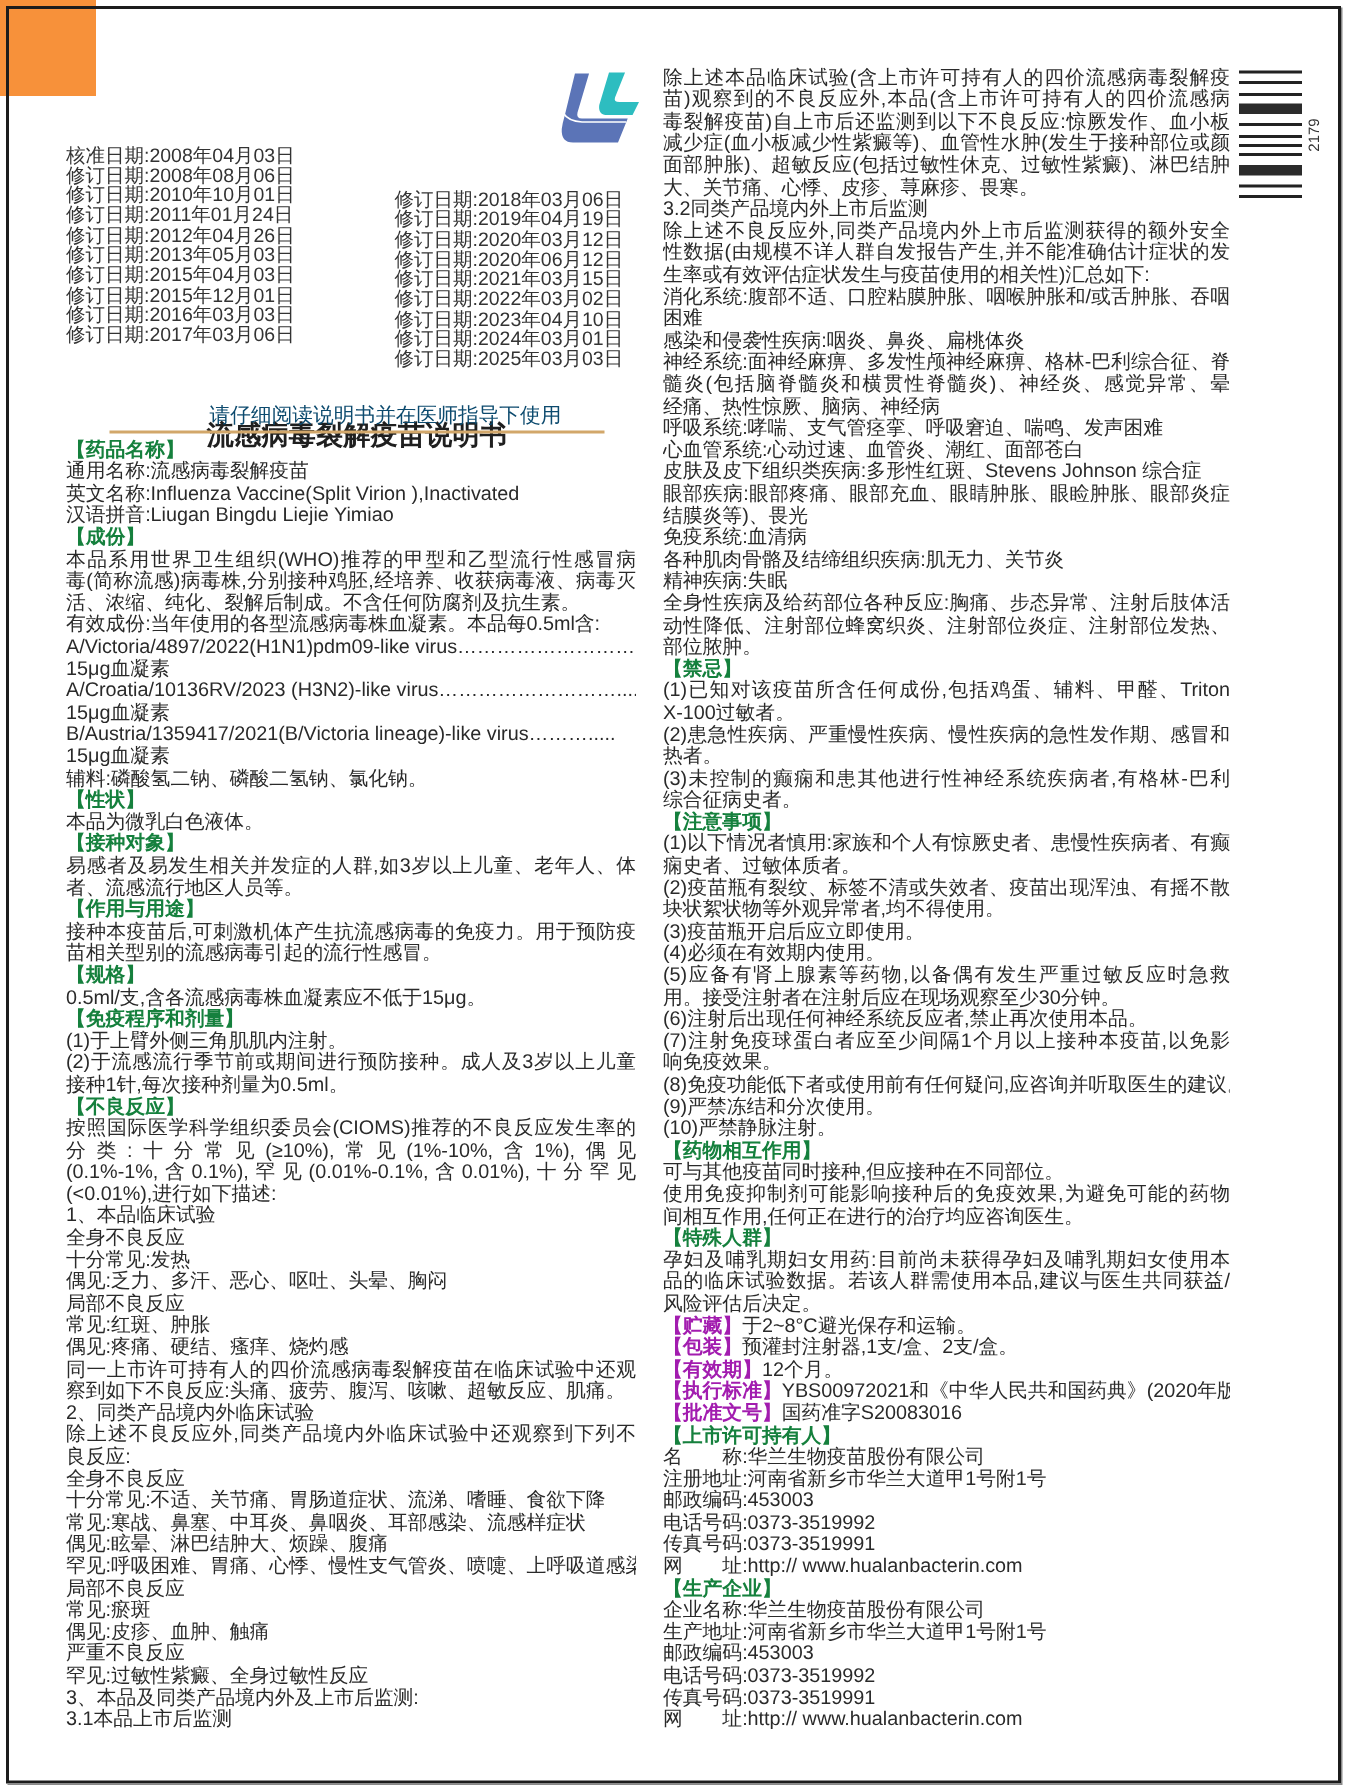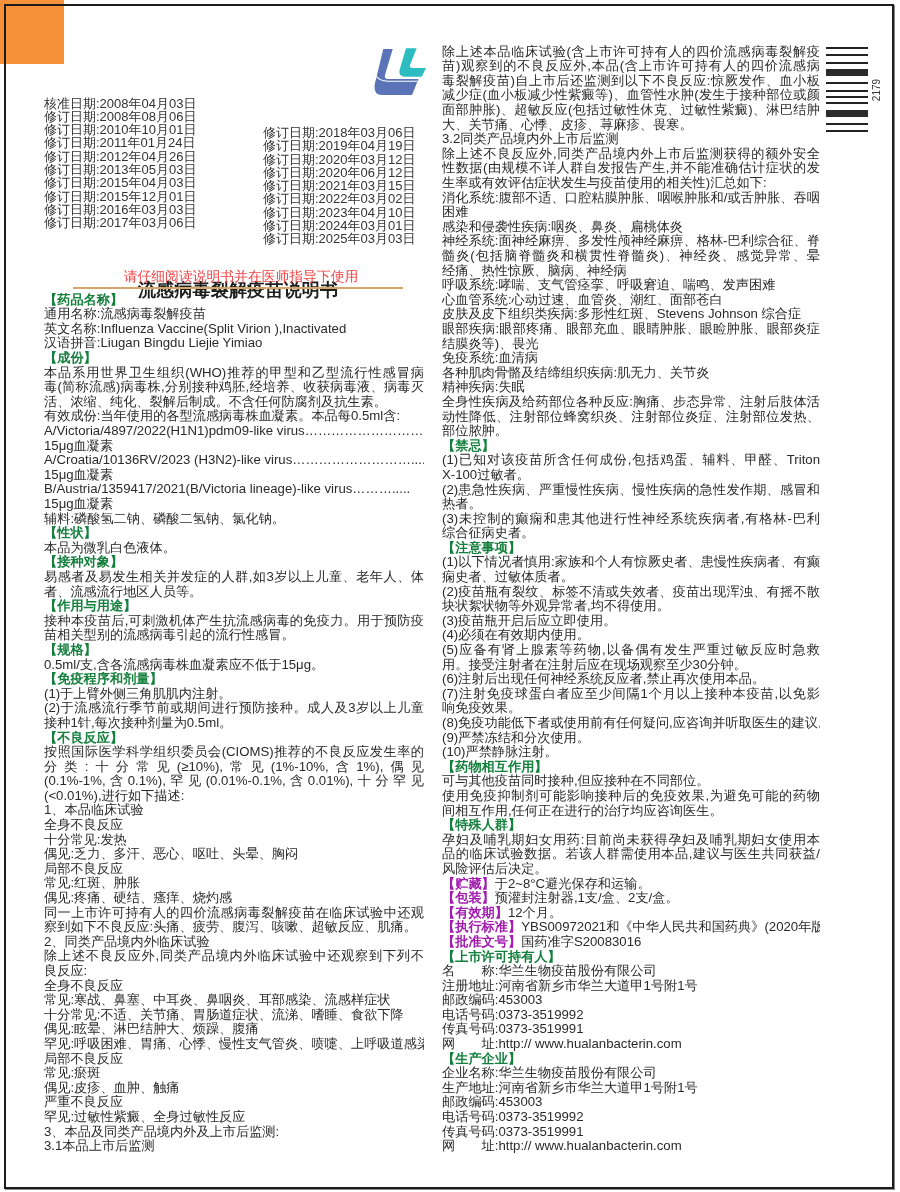--- a/index.html
+++ b/index.html
@@ -5,21 +5,21 @@
   html,body{margin:0;padding:0;}
   body{width:900px;height:1192px;position:relative;background:#ffffff;overflow:hidden;
        font-family:"Liberation Sans","DejaVu Sans",sans-serif;color:#2a2a2a;}
   .corner-tab{position:absolute;left:0;top:0;width:64px;height:64px;background:#f7913a;}
   .page-border{position:absolute;left:4px;top:4px;width:886px;height:1181px;border:2px solid #1c1c1c;box-shadow:1px 1px 0 #8a8a8a;}
   .logo{position:absolute;left:374px;top:44px;width:54px;height:52px;}
   .dates{position:absolute;font-size:13px;line-height:13.3px;white-space:nowrap;color:#333;}
   .dates-a{left:44px;top:96.5px;}
   .dates-b{left:263px;top:126px;}
   .title{position:absolute;left:44px;width:388px;top:247px;text-align:center;font-size:18px;font-weight:bold;line-height:22px;color:#1f1f1f;letter-spacing:0.2px;margin-top:32px;}
-  .subtitle{position:absolute;left:44px;width:394px;top:268px;text-align:center;font-size:13.8px;line-height:18px;color:#ef4444;}
+  .subtitle{position:absolute;left:60px;width:394px;top:268px;text-align:center;font-size:13.8px;line-height:18px;color:#0c4a6e;}
   .title-rule{position:absolute;left:73px;top:287px;width:330px;height:2px;background:#d2a76a;}
   .col{position:absolute;font-size:13.2px;line-height:14.6px;}
   .col-left{left:44px;top:292.7px;width:380px;}
   .col-right{left:442px;top:44.7px;width:378px;}
   .ln{height:14.6px;white-space:nowrap;overflow:hidden;}
   .ln.j{white-space:normal;text-align:justify;text-align-last:justify;}
   .h{font-weight:bold;color:#15803d;}
   .ln b{font-weight:bold;color:#a21caf;}
   .barcode{position:absolute;left:826px;top:0;width:42px;height:140px;}
   .bar{position:absolute;left:0;width:42px;height:2px;background:#222;}
@@ -115,22 +115,22 @@
   <div class="ln">偶见:乏力、多汗、恶心、呕吐、头晕、胸闷</div>
   <div class="ln">局部不良反应</div>
   <div class="ln">常见:红斑、肿胀</div>
   <div class="ln">偶见:疼痛、硬结、瘙痒、烧灼感</div>
   <div class="ln j">同一上市许可持有人的四价流感病毒裂解疫苗在临床试验中还观</div>
   <div class="ln">察到如下不良反应:头痛、疲劳、腹泻、咳嗽、超敏反应、肌痛。</div>
   <div class="ln">2、同类产品境内外临床试验</div>
   <div class="ln j">除上述不良反应外,同类产品境内外临床试验中还观察到下列不</div>
   <div class="ln">良反应:</div>
   <div class="ln">全身不良反应</div>
+  <div class="ln">十分常见:不适、关节痛、胃肠道症状、流涕、嗜睡、食欲下降</div>
   <div class="ln">常见:寒战、鼻塞、中耳炎、鼻咽炎、耳部感染、流感样症状</div>
-  <div class="ln">十分常见:不适、关节痛、胃肠道症状、流涕、嗜睡、食欲下降</div>
   <div class="ln">偶见:眩晕、淋巴结肿大、烦躁、腹痛</div>
   <div class="ln">罕见:呼吸困难、胃痛、心悸、慢性支气管炎、喷嚏、上呼吸道感染</div>
   <div class="ln">局部不良反应</div>
   <div class="ln">常见:瘀斑</div>
   <div class="ln">偶见:皮疹、血肿、触痛</div>
   <div class="ln">严重不良反应</div>
   <div class="ln">罕见:过敏性紫癜、全身过敏性反应</div>
   <div class="ln">3、本品及同类产品境内外及上市后监测:</div>
   <div class="ln">3.1本品上市后监测</div>
 </div>

